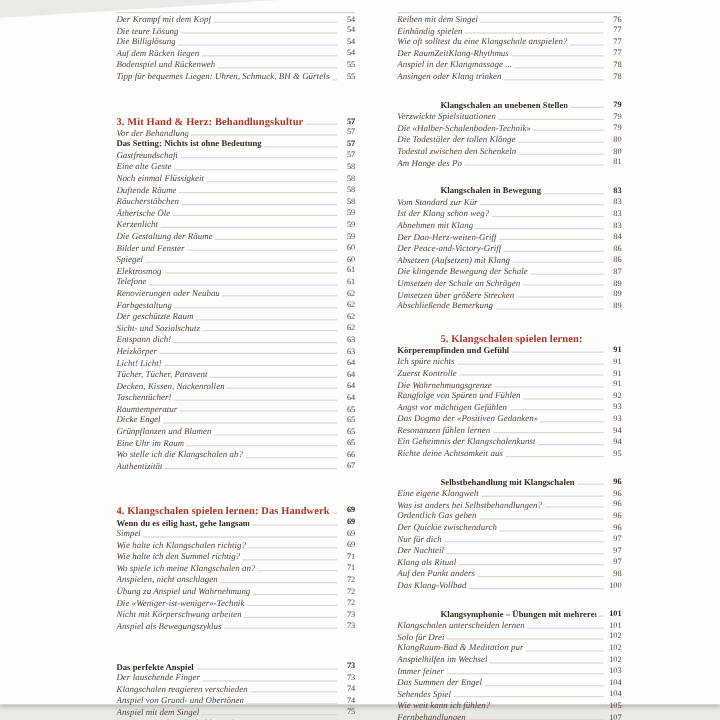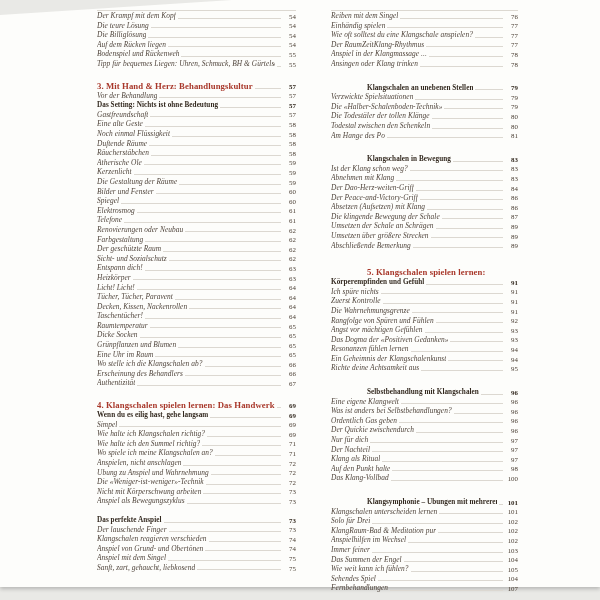--- a/index.html
+++ b/index.html
@@ -18,21 +18,21 @@
     background:#e9e9e6;
     -webkit-clip-path:polygon(0 0,100% 0,0 100%);
     clip-path:polygon(0 0,100% 0,0 100%);
   }
   .col{position:absolute;top:10px;}
   .col::before{content:"";display:block;border-top:1px solid #dcd8d1;}
   #col-left{left:97px;width:199px;}
   #col-right{left:331px;width:187px;}
 
   .row{display:flex;align-items:flex-end;height:9.6px;}
-  .row.gap{margin-top:9px;}
+  .row.gap{margin-top:24px;}
   #col-right .row.gap{margin-top:14px;margin-left:36px;}
   .row.chapter{height:13px;}
 
   .title{
     font-style:italic;font-size:7.4px;line-height:1.15;color:#50453c;
     white-space:nowrap;overflow:hidden;min-width:0;flex-shrink:1;
     letter-spacing:0.05px;
   }
   .row.bold .title{
     font-style:normal;font-weight:bold;font-size:7.2px;color:#33291f;
@@ -210,41 +210,36 @@
           <span class="title">Taschentücher!</span>
           <div class="leader"></div>
           <span class="num">64</span>
         </div>
         <div class="row item">
           <span class="title">Raumtemperatur</span>
           <div class="leader"></div>
           <span class="num">65</span>
         </div>
         <div class="row item">
-          <span class="title">Dicke Socken</span>
+          <span class="title">Dicke Engel</span>
           <div class="leader"></div>
           <span class="num">65</span>
         </div>
         <div class="row item">
           <span class="title">Grünpflanzen und Blumen</span>
           <div class="leader"></div>
           <span class="num">65</span>
         </div>
         <div class="row item">
           <span class="title">Eine Uhr im Raum</span>
           <div class="leader"></div>
           <span class="num">65</span>
         </div>
         <div class="row item">
           <span class="title">Wo stelle ich die Klangschalen ab?</span>
-          <div class="leader"></div>
-          <span class="num">66</span>
-        </div>
-        <div class="row item">
-          <span class="title">Erscheinung des Behandlers</span>
           <div class="leader"></div>
           <span class="num">66</span>
         </div>
         <div class="row item">
           <span class="title">Authentizität</span>
           <div class="leader"></div>
           <span class="num">67</span>
         </div>
         <div class="row chapter gap">
           <span class="title">4. Klangschalen spielen lernen: Das Handwerk</span>
@@ -392,20 +387,25 @@
           <span class="title">Am Hange des Po</span>
           <div class="leader"></div>
           <span class="num">81</span>
         </div>
         <div class="row bold gap">
           <span class="title">Klangschalen in Bewegung</span>
           <div class="leader"></div>
           <span class="num">83</span>
         </div>
         <div class="row item">
+          <span class="title">Vom Standard zur Kür</span>
+          <div class="leader"></div>
+          <span class="num">83</span>
+        </div>
+        <div class="row item">
           <span class="title">Ist der Klang schon weg?</span>
           <div class="leader"></div>
           <span class="num">83</span>
         </div>
         <div class="row item">
           <span class="title">Abnehmen mit Klang</span>
           <div class="leader"></div>
           <span class="num">83</span>
         </div>
         <div class="row item">
@@ -530,21 +530,21 @@
           <span class="title">Der Nachteil</span>
           <div class="leader"></div>
           <span class="num">97</span>
         </div>
         <div class="row item">
           <span class="title">Klang als Ritual</span>
           <div class="leader"></div>
           <span class="num">97</span>
         </div>
         <div class="row item">
-          <span class="title">Auf den Punkt halte</span>
+          <span class="title">Auf den Punkt anders</span>
           <div class="leader"></div>
           <span class="num">98</span>
         </div>
         <div class="row item">
           <span class="title">Das Klang-Vollbad</span>
           <div class="leader"></div>
           <span class="num">100</span>
         </div>
         <div class="row bold gap">
           <span class="title">Klangsymphonie – Übungen mit mehreren Klangschalen</span>
@@ -575,28 +575,28 @@
           <span class="title">Immer feiner</span>
           <div class="leader"></div>
           <span class="num">103</span>
         </div>
         <div class="row item">
           <span class="title">Das Summen der Engel</span>
           <div class="leader"></div>
           <span class="num">104</span>
         </div>
         <div class="row item">
+          <span class="title">Sehendes Spiel</span>
+          <div class="leader"></div>
+          <span class="num">104</span>
+        </div>
+        <div class="row item">
           <span class="title">Wie weit kann ich fühlen?</span>
           <div class="leader"></div>
           <span class="num">105</span>
-        </div>
-        <div class="row item">
-          <span class="title">Sehendes Spiel</span>
-          <div class="leader"></div>
-          <span class="num">104</span>
         </div>
         <div class="row item">
           <span class="title">Fernbehandlungen</span>
           <div class="leader"></div>
           <span class="num">107</span>
         </div>
       </div>
   </div>
   <div id="corner-shade"></div>
 </div>

